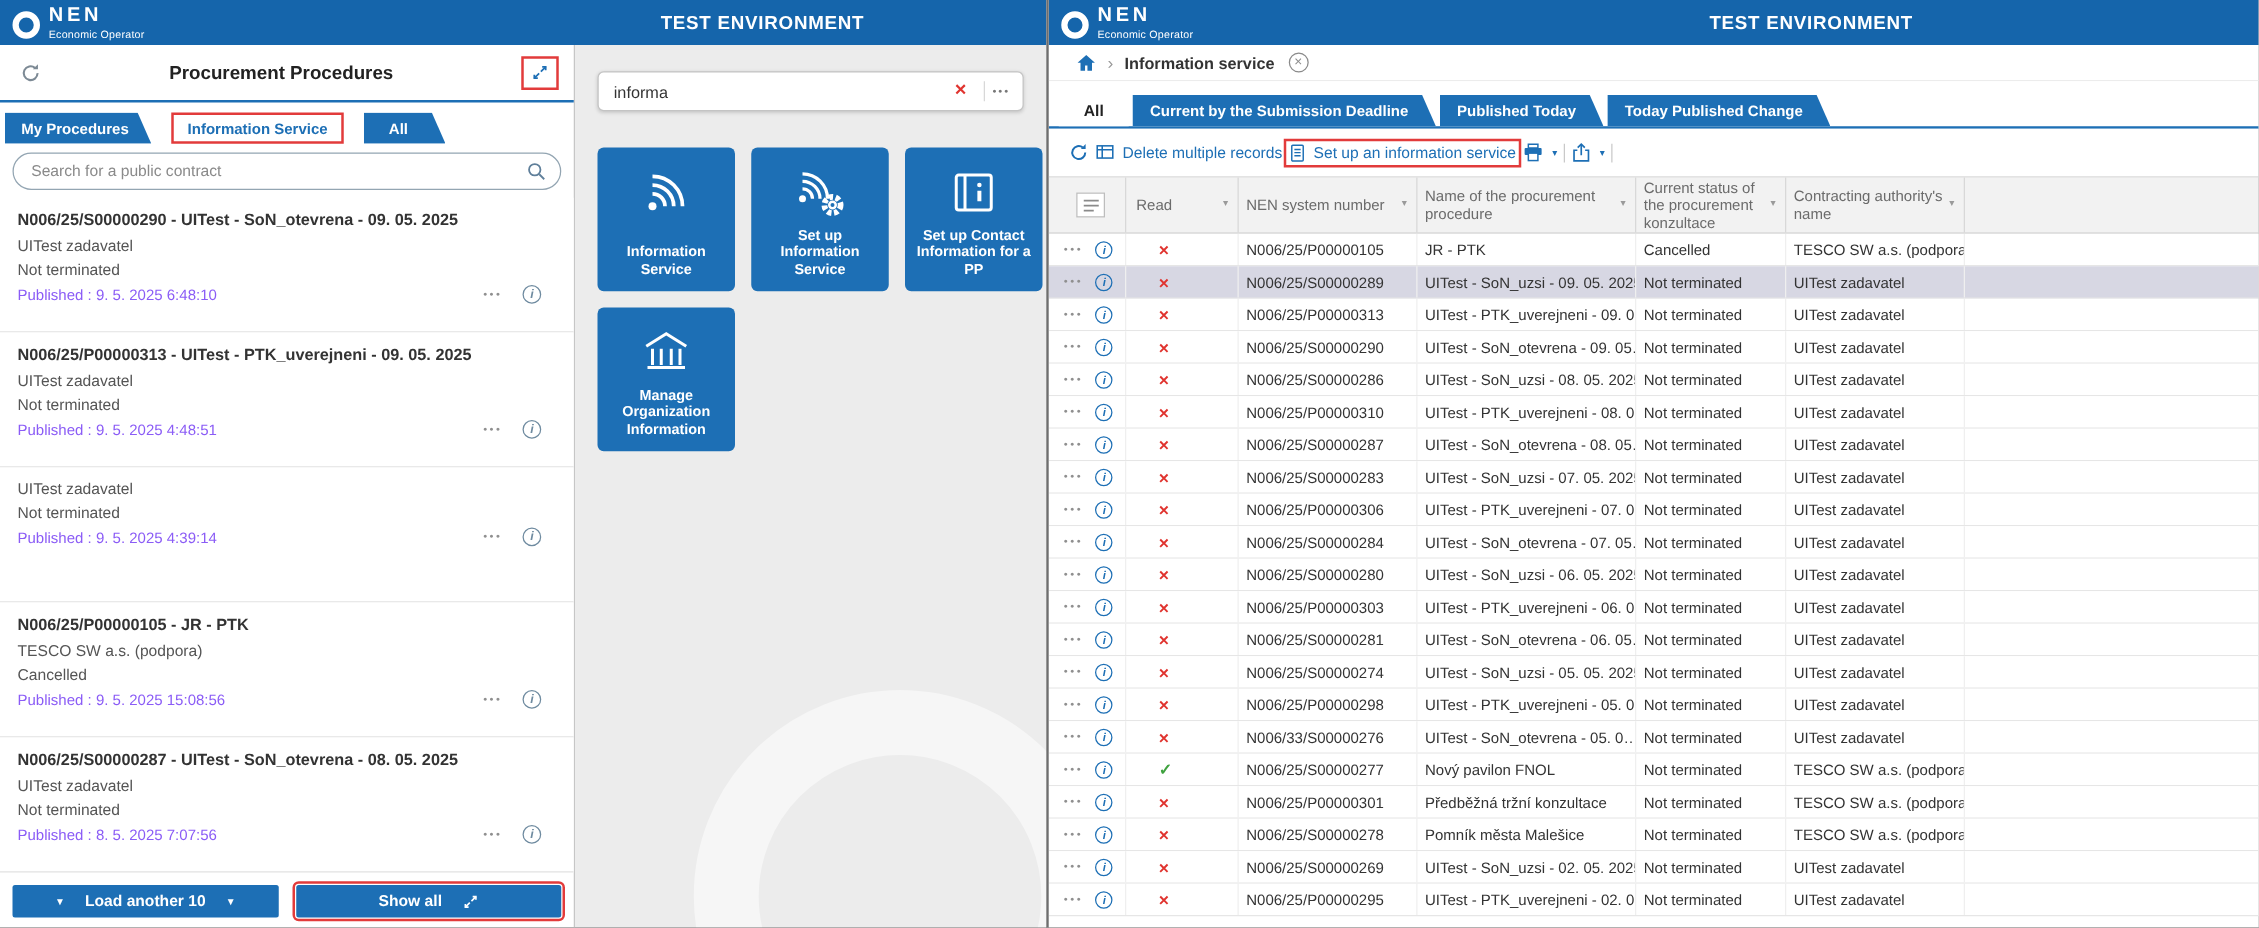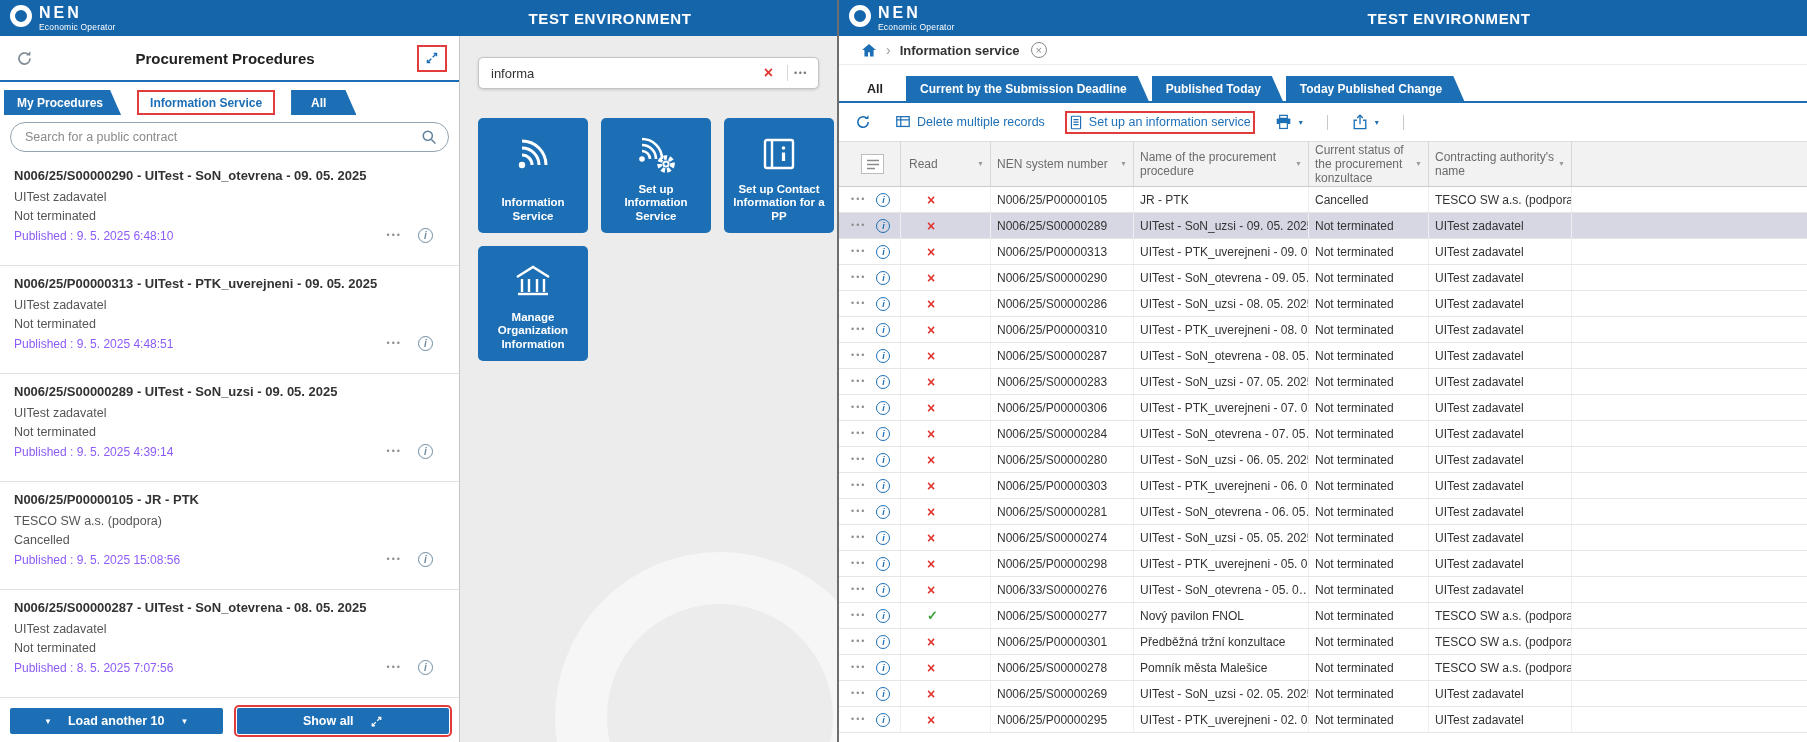--- a/index.html
+++ b/index.html
@@ -4,21 +4,21 @@
 <style>
   *{margin:0;padding:0;box-sizing:border-box}
   html,body{width:1807px;height:742px;overflow:hidden;font-family:"Liberation Sans",sans-serif;background:#6e6e6e}
   .canvas{position:relative;width:1807px;height:742px;background:#6e6e6e}
   .window{position:absolute;top:0;height:742px;background:#fff;display:flex;flex-direction:column;overflow:hidden}
   .win-left{left:0;width:837px}
   .win-right{left:839px;width:968px}
 
   
   .app-header{position:relative;flex:0 0 36px;height:36px;background:var(--header-blue,#1565ab);display:flex;align-items:center;color:#fff}
-  .brand{display:flex;align-items:flex-start;gap:7px;padding-left:10px}
+  .brand{display:flex;align-items:flex-end;gap:7px;padding-left:10px}
   .logo-ring{width:22px;height:22px;border:5px solid #fff;border-radius:50%;display:inline-block}
   .brand-text{display:flex;flex-direction:column;line-height:1}
   .brand-name{font-size:16px;font-weight:bold;letter-spacing:3px}
   .brand-sub{font-size:8.5px;margin-top:2px;letter-spacing:.2px}
   .env-label{position:absolute;left:470px;width:280px;text-align:center;font-size:15px;font-weight:bold;letter-spacing:.6px}
 
   
   .win-left-body{flex:1;display:flex;min-height:0}
   .proc-panel{flex:0 0 460px;width:460px;background:#fff;border-right:1px solid #c6c6c6;display:flex;flex-direction:column;min-height:0}
   .panel-top{flex:0 0 46px;display:flex;align-items:center;border-bottom:2px solid var(--primary-blue,#1d6fb5);padding:0 12px 0 16px}
@@ -63,21 +63,21 @@
 
   
   .breadcrumb-bar{flex:0 0 29px;background:#fff;display:flex;align-items:center;padding-left:22px;gap:9px;border-bottom:1px solid #ececec}
   .home-icon{color:var(--primary-blue,#1d6fb5);display:flex;cursor:pointer}
   .crumb-sep{color:#9a9a9a;font-size:14px}
   .crumb-label{font-size:13px;font-weight:bold;color:#333}
   .crumb-close{width:16px;height:16px;border:1.2px solid #8a8a8a;border-radius:50%;color:#8a8a8a;font-size:11px;line-height:1;display:inline-flex;align-items:center;justify-content:center;cursor:pointer;margin-left:2px}
   .view-tabs{flex:0 0 38px;display:flex;align-items:flex-end;gap:3px;padding-left:8px;border-bottom:2px solid var(--primary-blue,#1d6fb5);background:#fff}
   .vtab{height:25px;display:flex;align-items:center;font-size:12px;font-weight:bold;background:var(--primary-blue,#1d6fb5);color:#fff;padding:0 22px 0 14px;clip-path:polygon(0 0,calc(100% - 11px) 0,100% 100%,0 100%);cursor:pointer;white-space:nowrap}
   .vtab-active{background:#fff;color:#222;clip-path:none;padding:0 20px;font-size:12.5px}
-  .toolbar{flex:0 0 38px;display:flex;align-items:center;padding-left:16px;gap:24px;color:var(--primary-blue,#1d6fb5);background:#fff}
+  .toolbar{flex:0 0 38px;display:flex;align-items:center;padding-left:16px;gap:5px;color:var(--primary-blue,#1d6fb5);background:#fff}
   .tb-item{display:flex;align-items:center;gap:6px;font-size:12.5px;cursor:pointer;color:var(--primary-blue,#1d6fb5);white-space:nowrap}
   .tb-annotated{outline:2px solid var(--annotation-red,#e23b3b);outline-offset:2px}
   .tb-caret{font-size:8px;margin-left:1px}
   .tb-sep{width:1px;height:15px;background:#c9c9c9}
 
   .grid{flex:1;display:flex;flex-direction:column;min-height:0}
   .grid-header{flex:0 0 46px;display:flex;background:#f2f2f2;border-top:1px solid #ddd;border-bottom:1px solid #ccc;color:#6b6b6b;font-size:12px}
   .gh{border-right:1px solid #d8d8d8;display:flex;align-items:center;padding:0 6px;line-height:1.18;overflow:hidden}
   .gh .filter-caret{margin-left:auto;font-size:7px;color:#9a9a9a;padding-left:3px;cursor:pointer;flex:0 0 auto}
   .col-settings-box{width:23px;height:20px;border:1px solid #bdbdbd;background:#fff;display:flex;align-items:center;justify-content:center;margin:0 auto;cursor:pointer}
@@ -172,21 +172,20 @@
     <div class="proc-foot">
       <span class="proc-pub">Published : 9. 5. 2025 4:48:51</span>
       <span class="proc-icons">
         <span class="dots">•••</span>
         <span class="icon-info">i</span>
       </span>
     </div>
   </div>
 
   <div class="proc-item">
-    <div class="proc-title">N006/25/S00000289 - UITest - SoN_uzsi - 09. 05. 2025</div>
     <div class="proc-org">UITest zadavatel</div>
     <div class="proc-status">Not terminated</div>
     <div class="proc-foot">
       <span class="proc-pub">Published : 9. 5. 2025 4:39:14</span>
       <span class="proc-icons">
         <span class="dots">•••</span>
         <span class="icon-info">i</span>
       </span>
     </div>
   </div>

